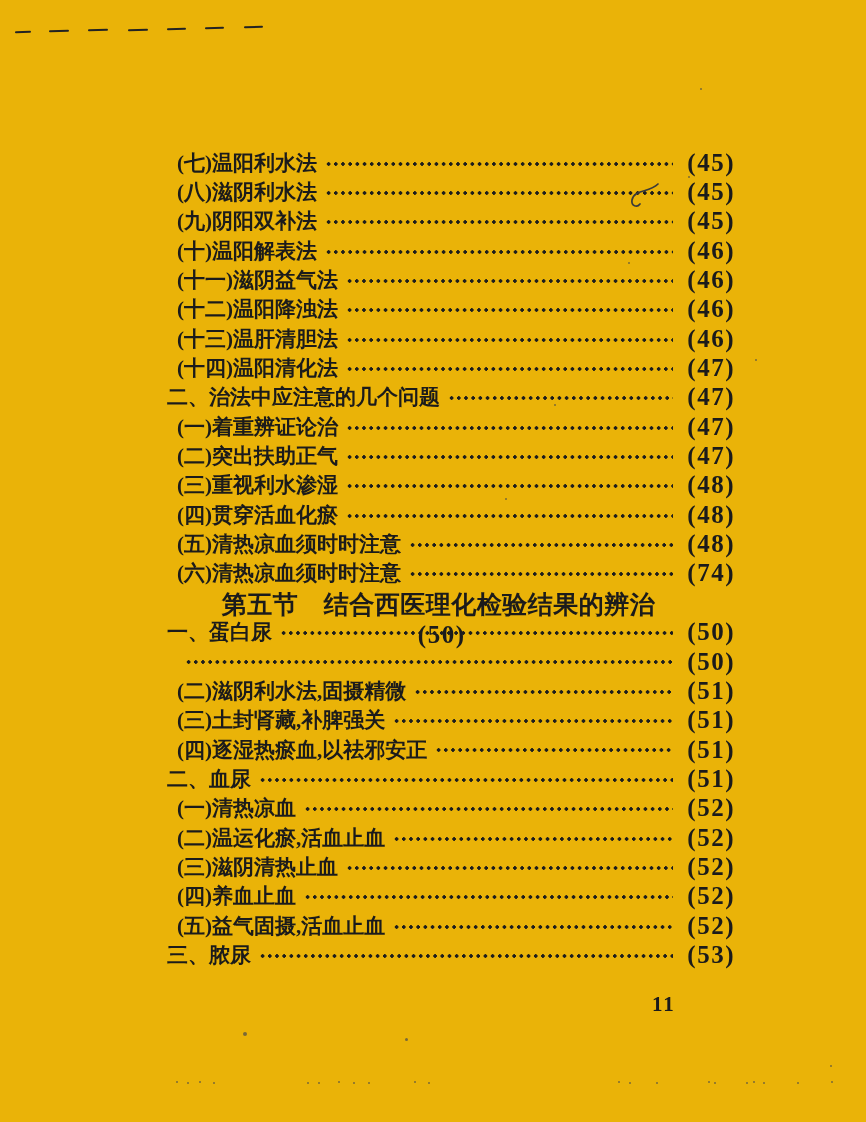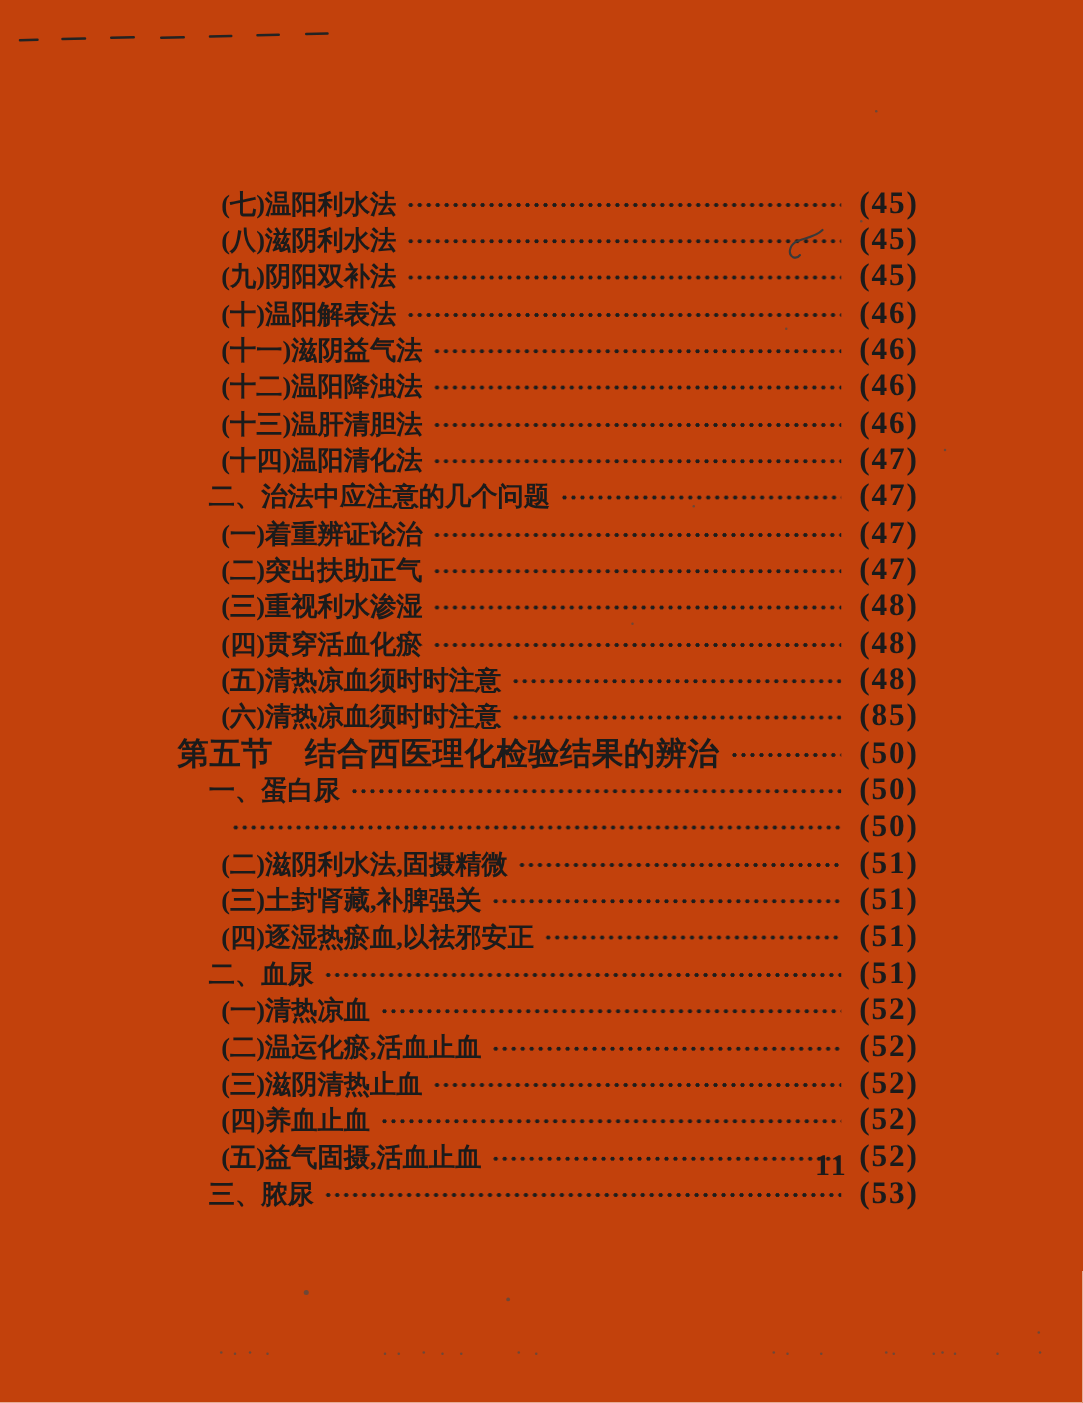--- a/index.html
+++ b/index.html
@@ -1,49 +1,49 @@
 <!DOCTYPE html>
 <html><head>
 <meta charset="utf-8">
 <style>
   html,body { margin:0; padding:0; background:#ffffff; }
   .page {
     position:relative; width:866px; height:1122px;
-    background:#c2410c; overflow:hidden;
+    background:#eab308; overflow:hidden;
     font-family:"Liberation Serif","DejaVu Serif",serif;
     color:#1b1b1b;
   }
   
   .mark {
     position:absolute; height:2.4px; background:#232323;
     border-radius:1px; transform:rotate(-1.6deg);
   }
   
   .toc { position:absolute; left:141px; top:148px; width:594px; }
   .row {
     display:flex; align-items:center; height:29.35px;
     font-size:21px; font-weight:600; white-space:nowrap;
   }
   .lvl-sub  { padding-left:36px; }
   .lvl-item { padding-left:26px; }
-  .lvl-section { padding-left:1px; font-size:25px; font-weight:800; letter-spacing:.5px; }
+  .lvl-section { padding-left:1px; font-size:25px; font-weight:800; letter-spacing:.5px;flex-direction:column; }
   .label { flex:0 0 auto; }
   .leader {
     flex:1 1 auto; align-self:stretch; margin:0 8px;
     background-image:radial-gradient(circle at center, #1d1d1d 1.55px, rgba(0,0,0,0) 1.8px);
     background-size:7.2px 6px; background-repeat:repeat-x;
     background-position:left 54%;
   }
   .pnum {
     flex:0 0 auto; width:54px; text-align:right;
     font-size:25px; font-weight:600; letter-spacing:1.5px;
   }
   .folio {
-    position:absolute; left:652px; top:920px;
-    font-size:24px; font-weight:600; letter-spacing:2px;
+    position:absolute; left:652px; top:992px;
+    font-size:21px; font-weight:600; letter-spacing:2px;
   }
   .squiggle { position:absolute; left:628px; top:182px; }
   .speck {
     position:absolute; background:#4a4a4a; border-radius:50%;
     opacity:.7;
   }
 </style>
 </head>
 <body>
 
@@ -126,21 +126,21 @@
         <span class="pnum">(48)</span>
       </div>
       <div class="row lvl-sub">
         <span class="label">(五)清热凉血须时时注意</span>
         <span class="leader"></span>
         <span class="pnum">(48)</span>
       </div>
       <div class="row lvl-sub">
         <span class="label">(六)清热凉血须时时注意</span>
         <span class="leader"></span>
-        <span class="pnum">(85)</span>
+        <span class="pnum">(74)</span>
       </div>
       <div class="row lvl-section">
         <span class="label">第五节　结合西医理化检验结果的辨治</span>
         <span class="leader"></span>
         <span class="pnum">(50)</span>
       </div>
       <div class="row lvl-item">
         <span class="label">一、蛋白尿</span>
         <span class="leader"></span>
         <span class="pnum">(50)</span>

